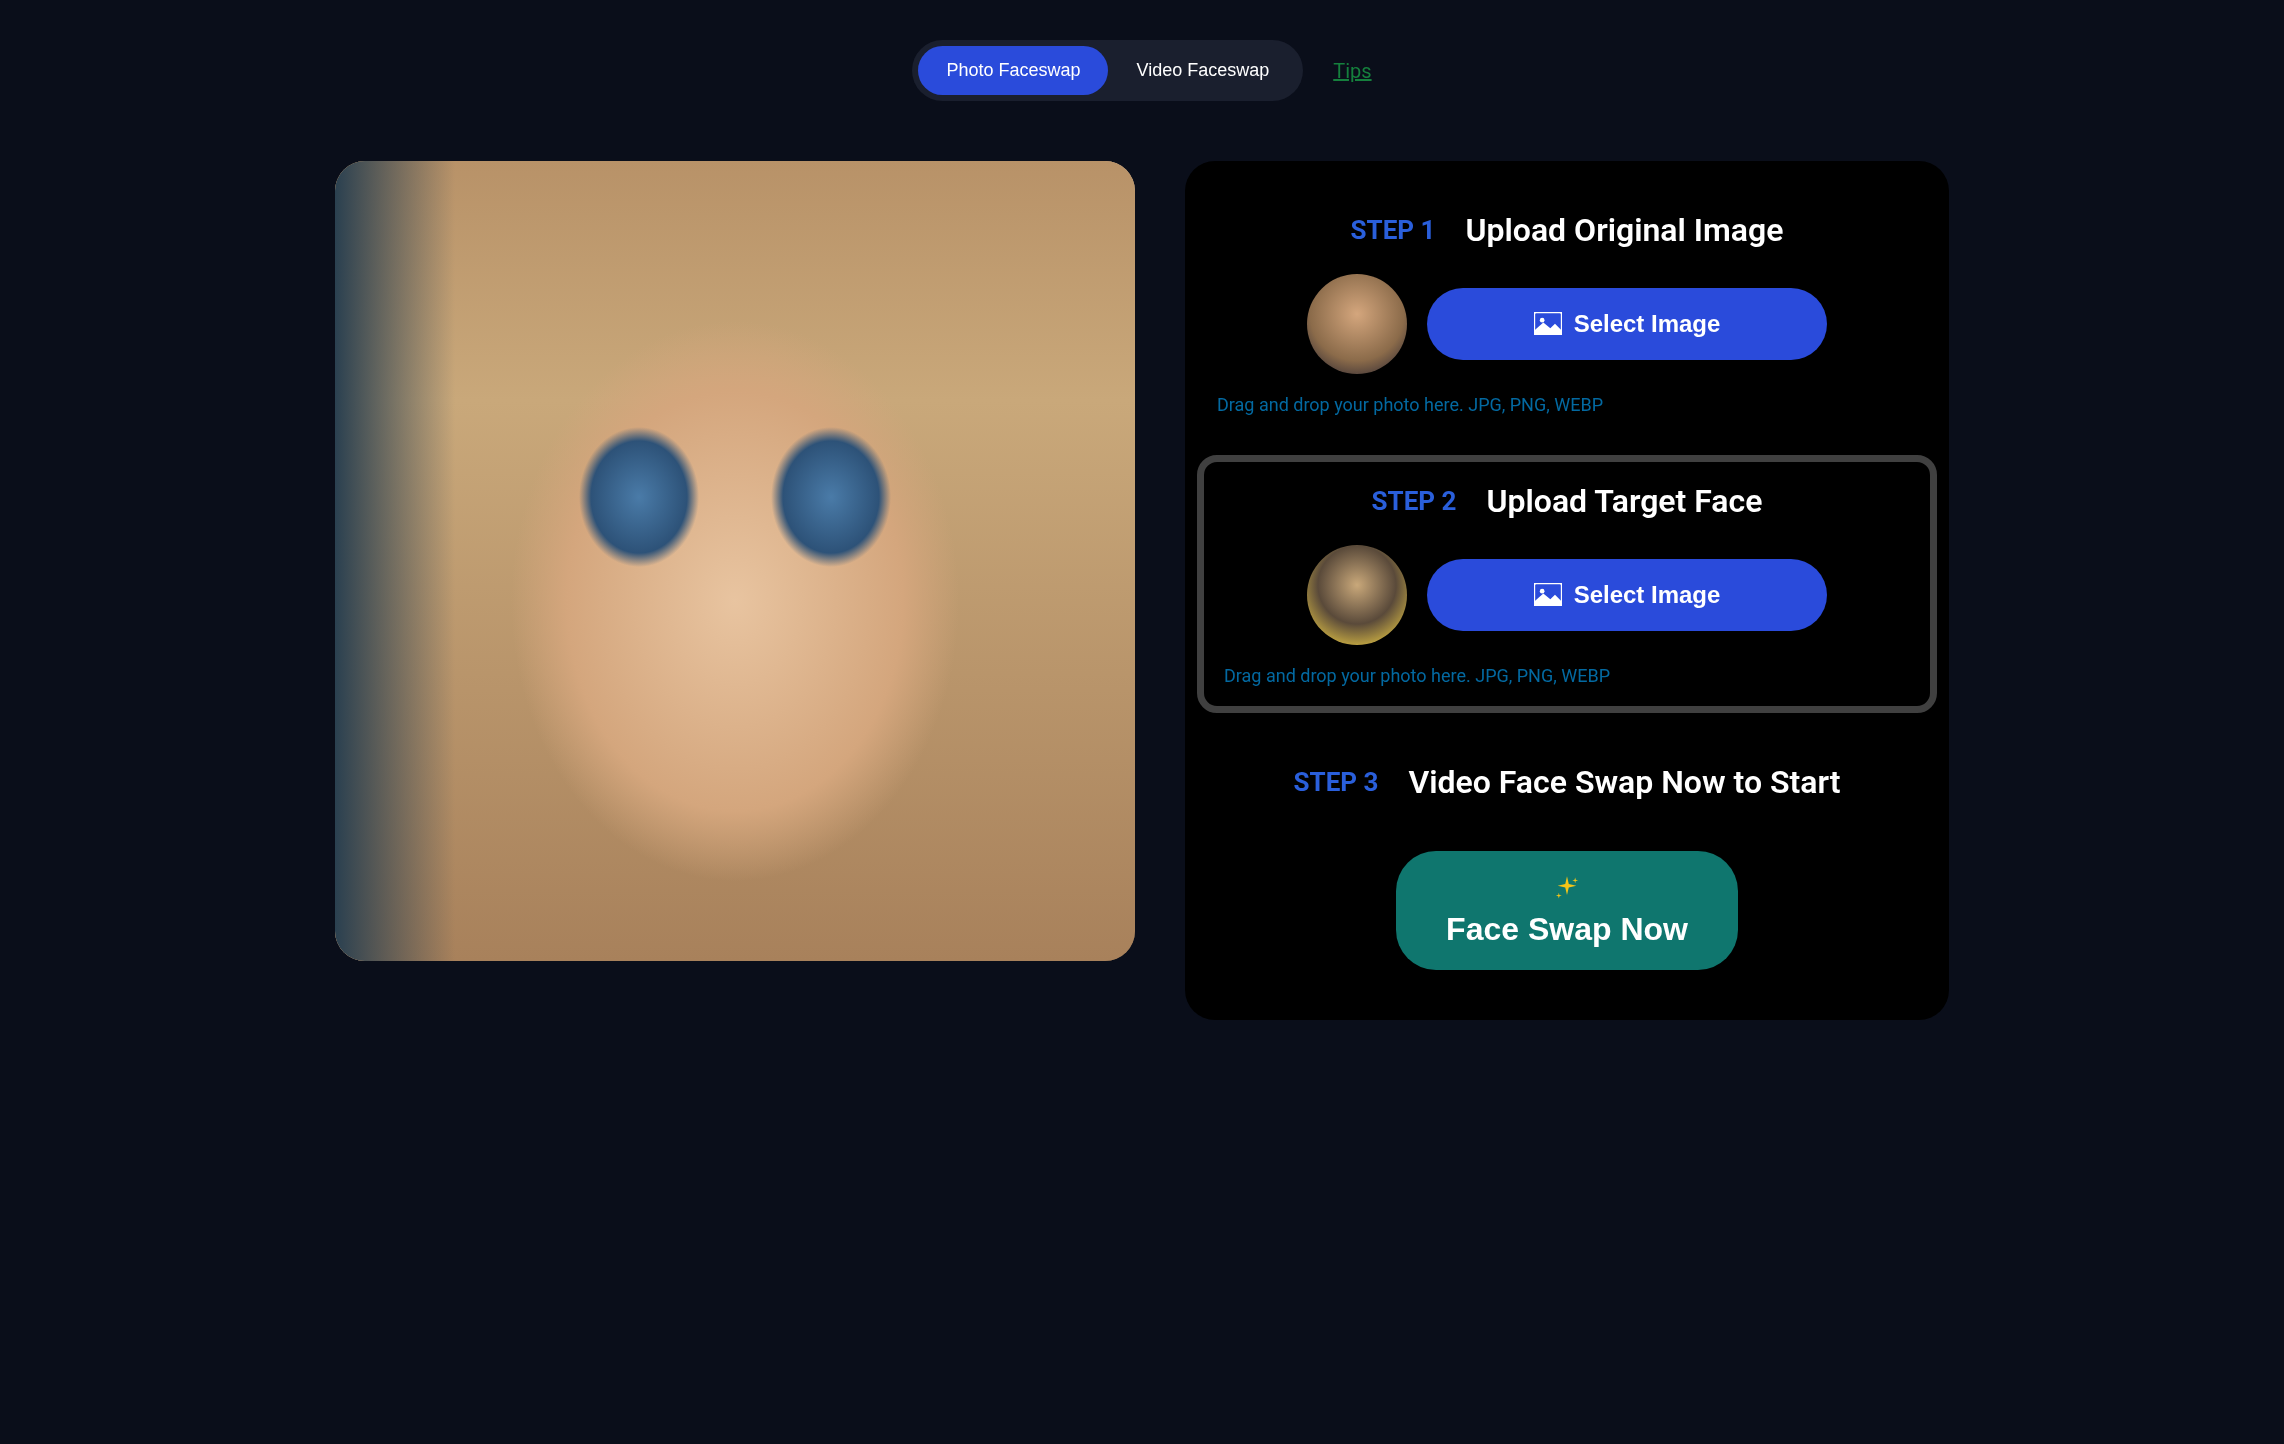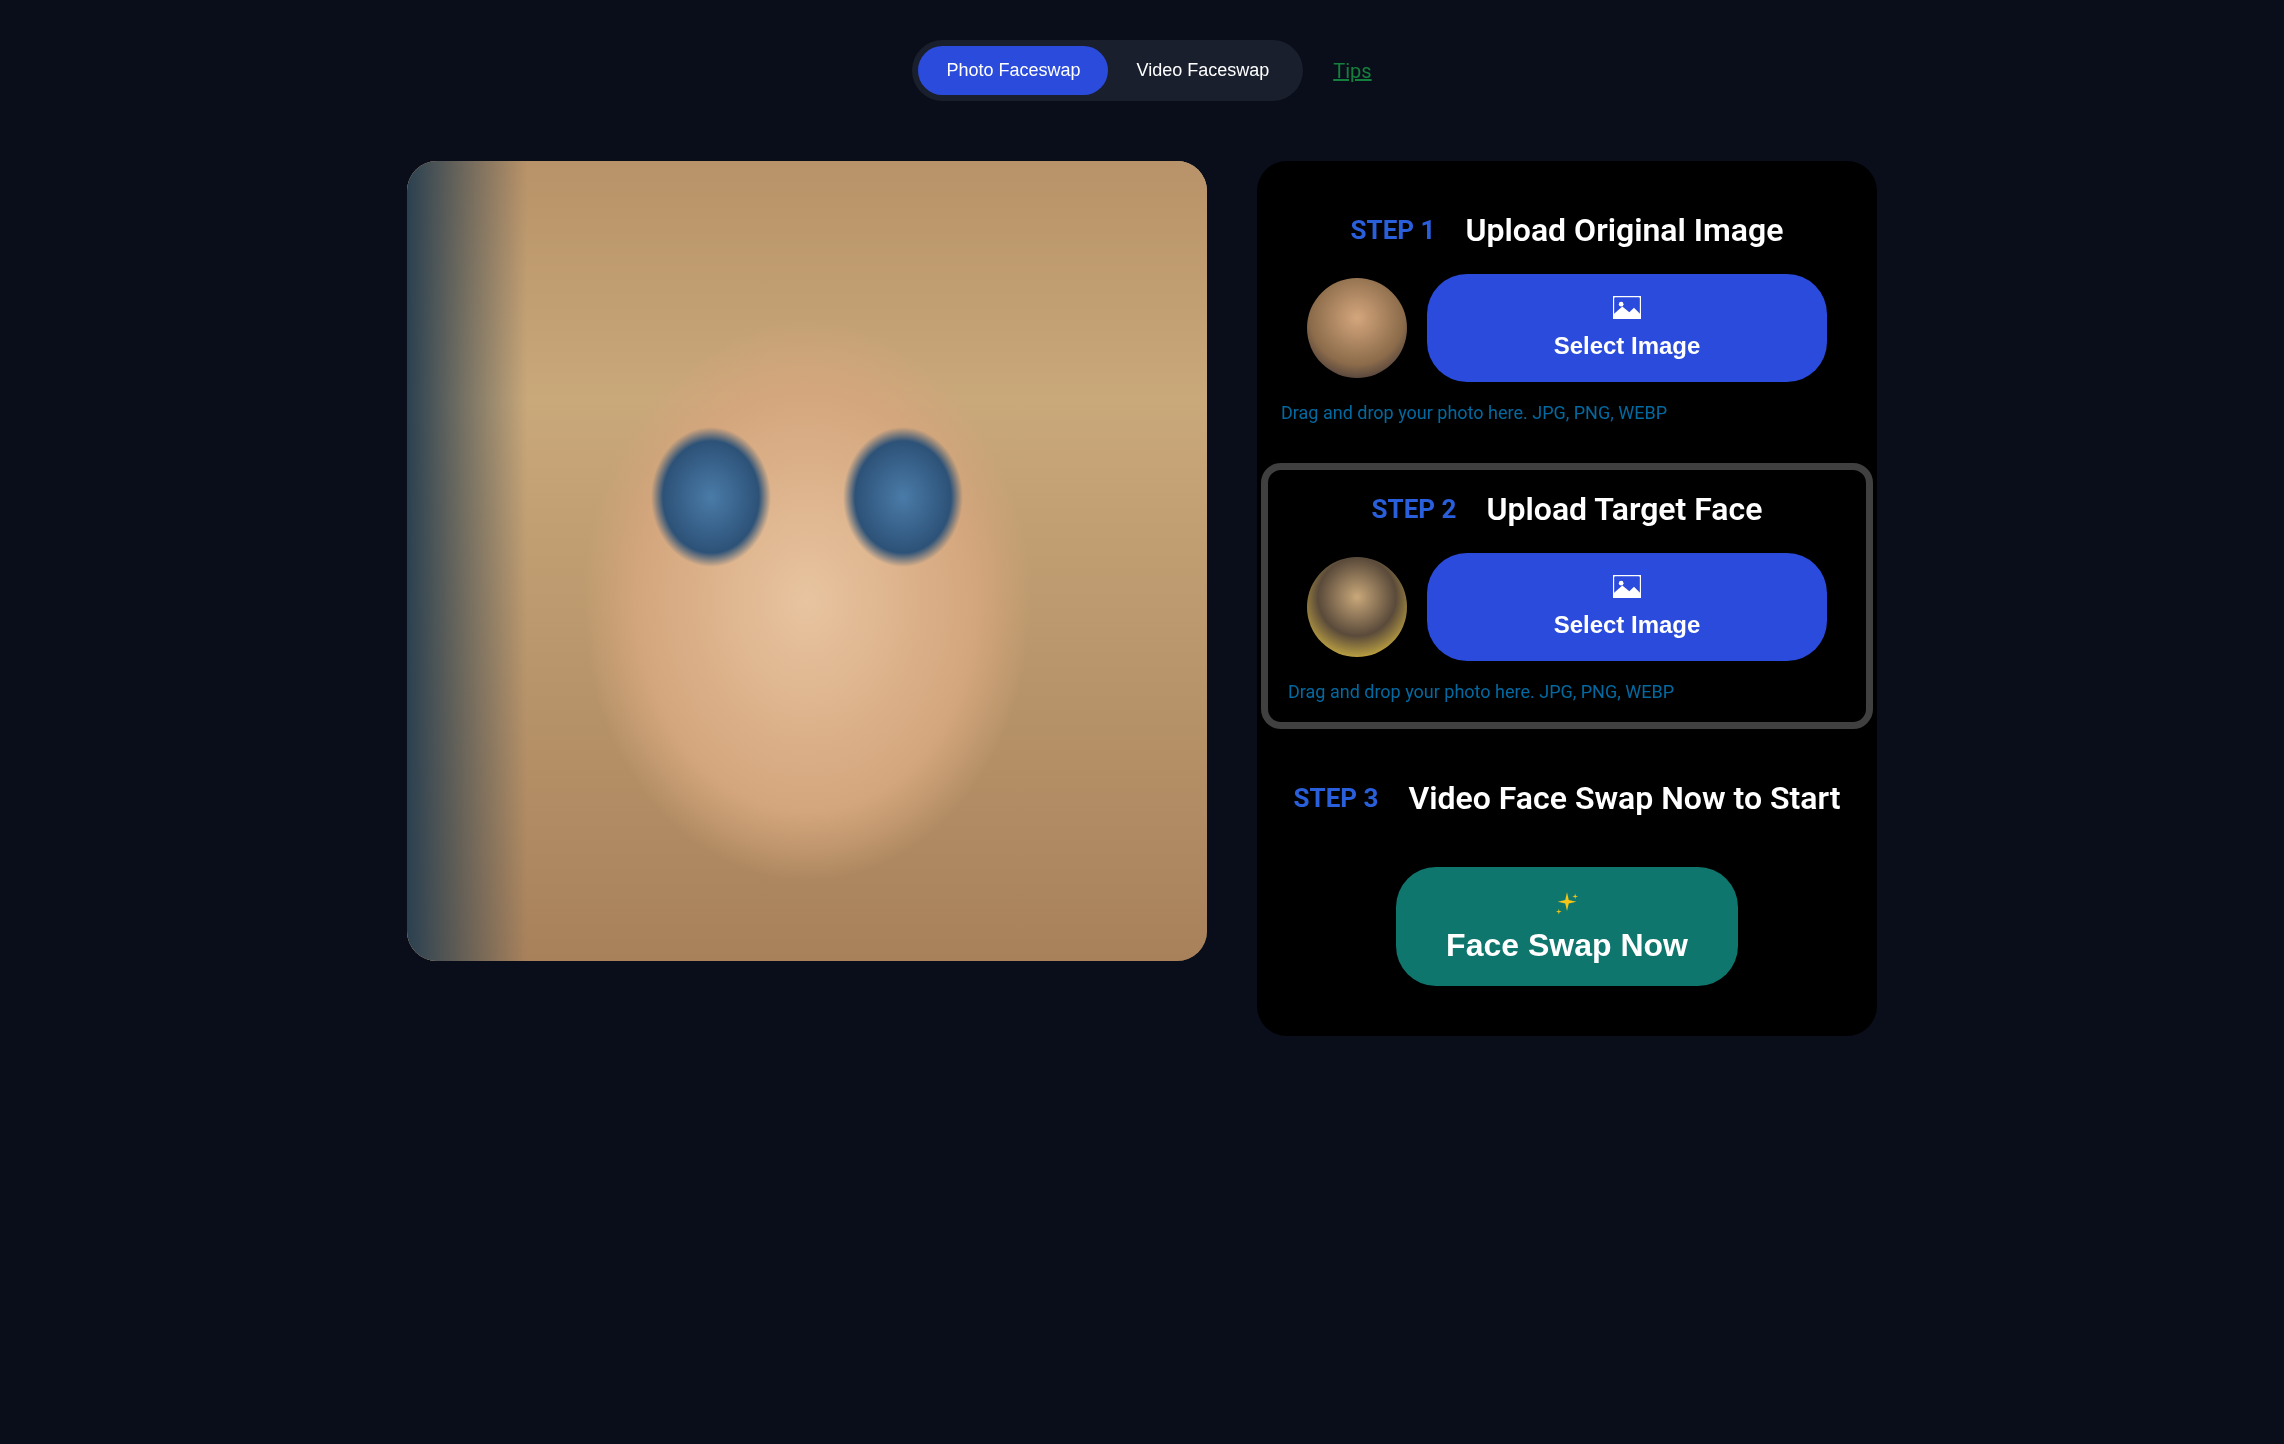--- a/index.html
+++ b/index.html
@@ -83,24 +83,24 @@
       content: '';
       position: absolute;
       left: 0;
       top: 0;
       width: 15%;
       height: 100%;
       background: linear-gradient(90deg, #2a4050 0%, transparent 100%);
     }
     
     .steps-panel {
-      width: 620px;
+      width: 764px;
       background: #000;
       border-radius: 30px;
-      padding: 50px 24px;
+      padding: 50px 32px;
     }
     
     .step {
       margin-bottom: 40px;
     }
     
     .step-highlighted {
       border: 7px solid #404040;
       border-radius: 20px;
       padding: 20px;
@@ -155,21 +155,20 @@
       gap: 12px;
       background: #2a4bdb;
       color: #fff;
       border: none;
       border-radius: 40px;
       padding: 22px 60px;
       font-size: 24px;
       font-weight: 600;
       cursor: pointer;
       min-width: 400px;
-      flex-direction: column;
     }
     
     .icon-image {
       width: 28px;
       height: 24px;
       display: inline-block;
     }
     
     .step-hint {
       text-align: left;

